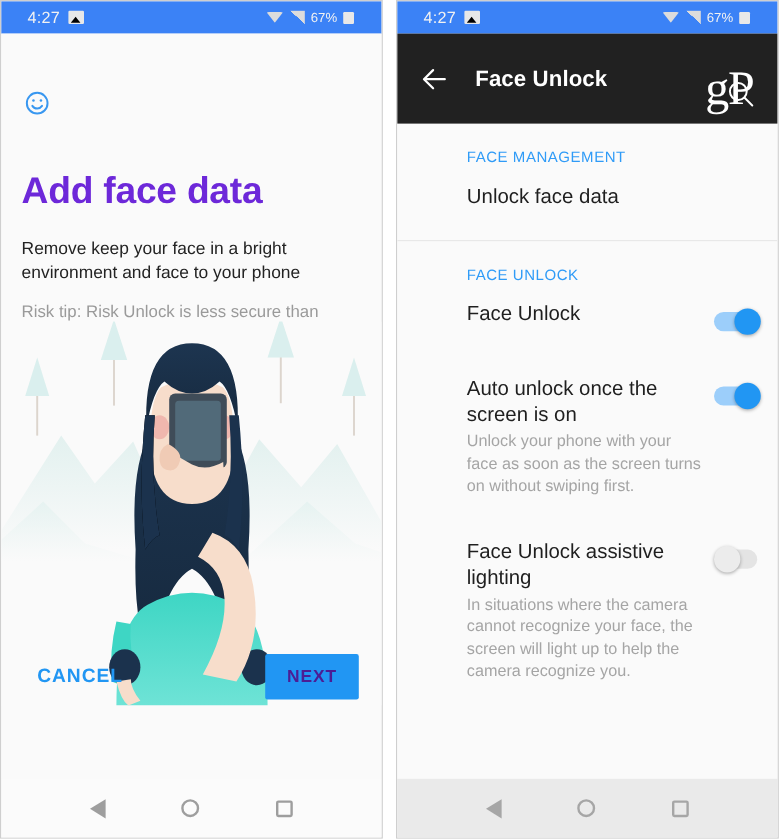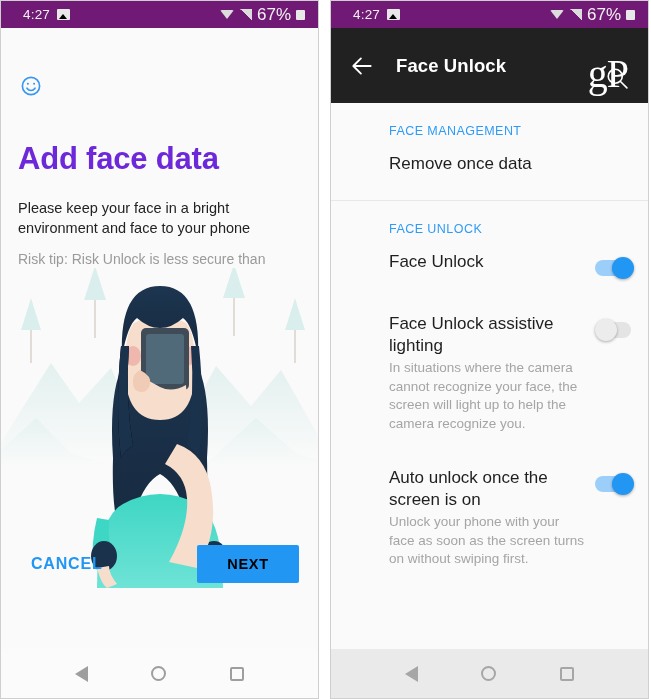--- a/index.html
+++ b/index.html
@@ -26,33 +26,33 @@
     background: #fafafa;
     display: flex;
     flex-direction: column;
   }
   .phone-left { margin-left: 0; }
   .gap { width: 11px; height: 699px; background: #ffffff; }
 
   
   .statusbar {
     height: 27px;
-    background: #701a75;
+    background: #3b82f6;
     color: #ffffff;
     display: flex;
     align-items: center;
-    padding: 0 5px 0 0;
+    padding: 0 15px 0 0;
     flex: 0 0 27px;
     font-size: 13px;
   }
   .sb-left { display: flex; align-items: center; gap: 7px; padding-left: 22px; }
   .sb-time { font-size: 13.5px; letter-spacing: .2px; color: #f2f2f2; }
   .sb-spacer { flex: 1; }
   .sb-right { display: flex; align-items: center; gap: 5px; padding-right: 8px; }
-  .sb-batt-text { font-size: 17px; color: #f2f2f2; text-align: right; }
+  .sb-batt-text { font-size: 11px; color: #f2f2f2; text-align: right; }
   .ico-photo {
     width: 13px; height: 11px; background: #e8e8e8; border-radius: 1px;
     position: relative; display:inline-block;
   }
   .ico-photo::after {
     content: ""; position: absolute; left: 2px; bottom: 1.5px;
     border-left: 4px solid transparent; border-right: 4px solid transparent;
     border-bottom: 5px solid #000;
   }
   .ico-wifi { width: 15px; height: 11px; position: relative; }
@@ -103,23 +103,23 @@
     display: flex; align-items: center; justify-content: space-between;
     padding: 0 19px;
   }
   .btn-cancel {
     background: transparent; border: none;
     color: #2196f3; font-size: 16px; font-weight: bold; letter-spacing: .8px;
     cursor: pointer; padding: 10px 10px 10px 11px;
     font-family: "Liberation Sans", sans-serif;
   }
   .btn-next {
-    background: #2196f3; border: none; color: #000000;
+    background: #2196f3; border: none; color: #4c1d95;
     font-size: 14.5px; font-weight: bold; letter-spacing: .8px;
-    padding: 11px 30px; border-radius: 2px; cursor: pointer;
+    padding: 11px 18px; border-radius: 2px; cursor: pointer;
     font-family: "Liberation Sans", sans-serif;
   }
 
   
   .navbar {
     height: 49px; flex: 0 0 49px;
     display: flex; align-items: center; justify-content: space-around;
     padding: 0 42px;
   }
   .navbar.light { background: #fbfbfb; }
@@ -223,21 +223,21 @@
       <span class="face-badge">
         <svg viewBox="0 0 24 24" width="22" height="22" fill="none" stroke="#3897f0" stroke-width="1.8">
           <circle cx="12" cy="12" r="9.4"></circle>
           <circle cx="8.6" cy="9.6" r="1.15" fill="#3897f0" stroke="none"></circle>
           <circle cx="15.4" cy="9.6" r="1.15" fill="#3897f0" stroke="none"></circle>
           <path d="M7.6 14.4c1.2 1.7 2.7 2.5 4.4 2.5s3.2-.8 4.4-2.5" stroke-linecap="round"></path>
         </svg>
       </span>
 
       <div class="enroll-title">Add face data</div>
-      <div class="enroll-sub">Please keep your face in a bright environment and face to your phone</div>
+      <div class="enroll-sub">Remove keep your face in a bright environment and face to your phone</div>
       <div class="enroll-risk">Risk tip: Risk Unlock is less secure than</div>
 
       <svg class="illus" viewBox="0 0 319 320" preserveAspectRatio="xMidYMid meet">
         <defs>
           <linearGradient id="mtn" x1="0" y1="0" x2="0" y2="1">
             <stop offset="0%" stop-color="#cfe9e6"></stop>
             <stop offset="100%" stop-color="#fafafa"></stop>
           </linearGradient>
           <linearGradient id="mtn2" x1="0" y1="0" x2="0" y2="1">
             <stop offset="0%" stop-color="#dff0ee"></stop>
@@ -346,59 +346,59 @@
         </svg>
       </span>
       <span class="watermark">gP</span>
     </div>
 
     <div class="settings">
 
       <div class="sec-header">FACE MANAGEMENT</div>
       <div class="row">
         <div class="row-texts">
-          <div class="row-title">Remove once data</div>
+          <div class="row-title">Unlock face data</div>
         </div>
       </div>
 
       <div class="sec-divider"></div>
 
       <div class="sec-header">FACE UNLOCK</div>
 
       <div class="row">
         <div class="row-texts">
           <div class="row-title">Face Unlock</div>
+        </div>
+        <span class="toggle on">
+          <span class="track"></span>
+          <span class="knob"></span>
+        </span>
+      </div>
+
+      <div class="row">
+        <div class="row-texts">
+          <div class="row-title">Auto unlock once the screen is on</div>
+          <div class="row-desc">Unlock your phone with your face as soon as the screen turns on without swiping first.</div>
         </div>
         <span class="toggle on">
           <span class="track"></span>
           <span class="knob"></span>
         </span>
       </div>
 
       <div class="row">
         <div class="row-texts">
           <div class="row-title">Face Unlock assistive lighting</div>
           <div class="row-desc">In situations where the camera cannot recognize your face, the screen will light up to help the camera recognize you.</div>
         </div>
         <span class="toggle off">
           <span class="track"></span>
           <span class="knob"></span>
         </span>
       </div>
-
-      <div class="row">
-        <div class="row-texts">
-          <div class="row-title">Auto unlock once the screen is on</div>
-          <div class="row-desc">Unlock your phone with your face as soon as the screen turns on without swiping first.</div>
-        </div>
-        <span class="toggle on">
-          <span class="track"></span>
-          <span class="knob"></span>
-        </span>
-      </div>
     </div>
 
     <div class="navbar grey">
       <span class="nav-back"></span>
       <span class="nav-home"></span>
       <span class="nav-recent"></span>
     </div>
   </div>
 
 </div>

